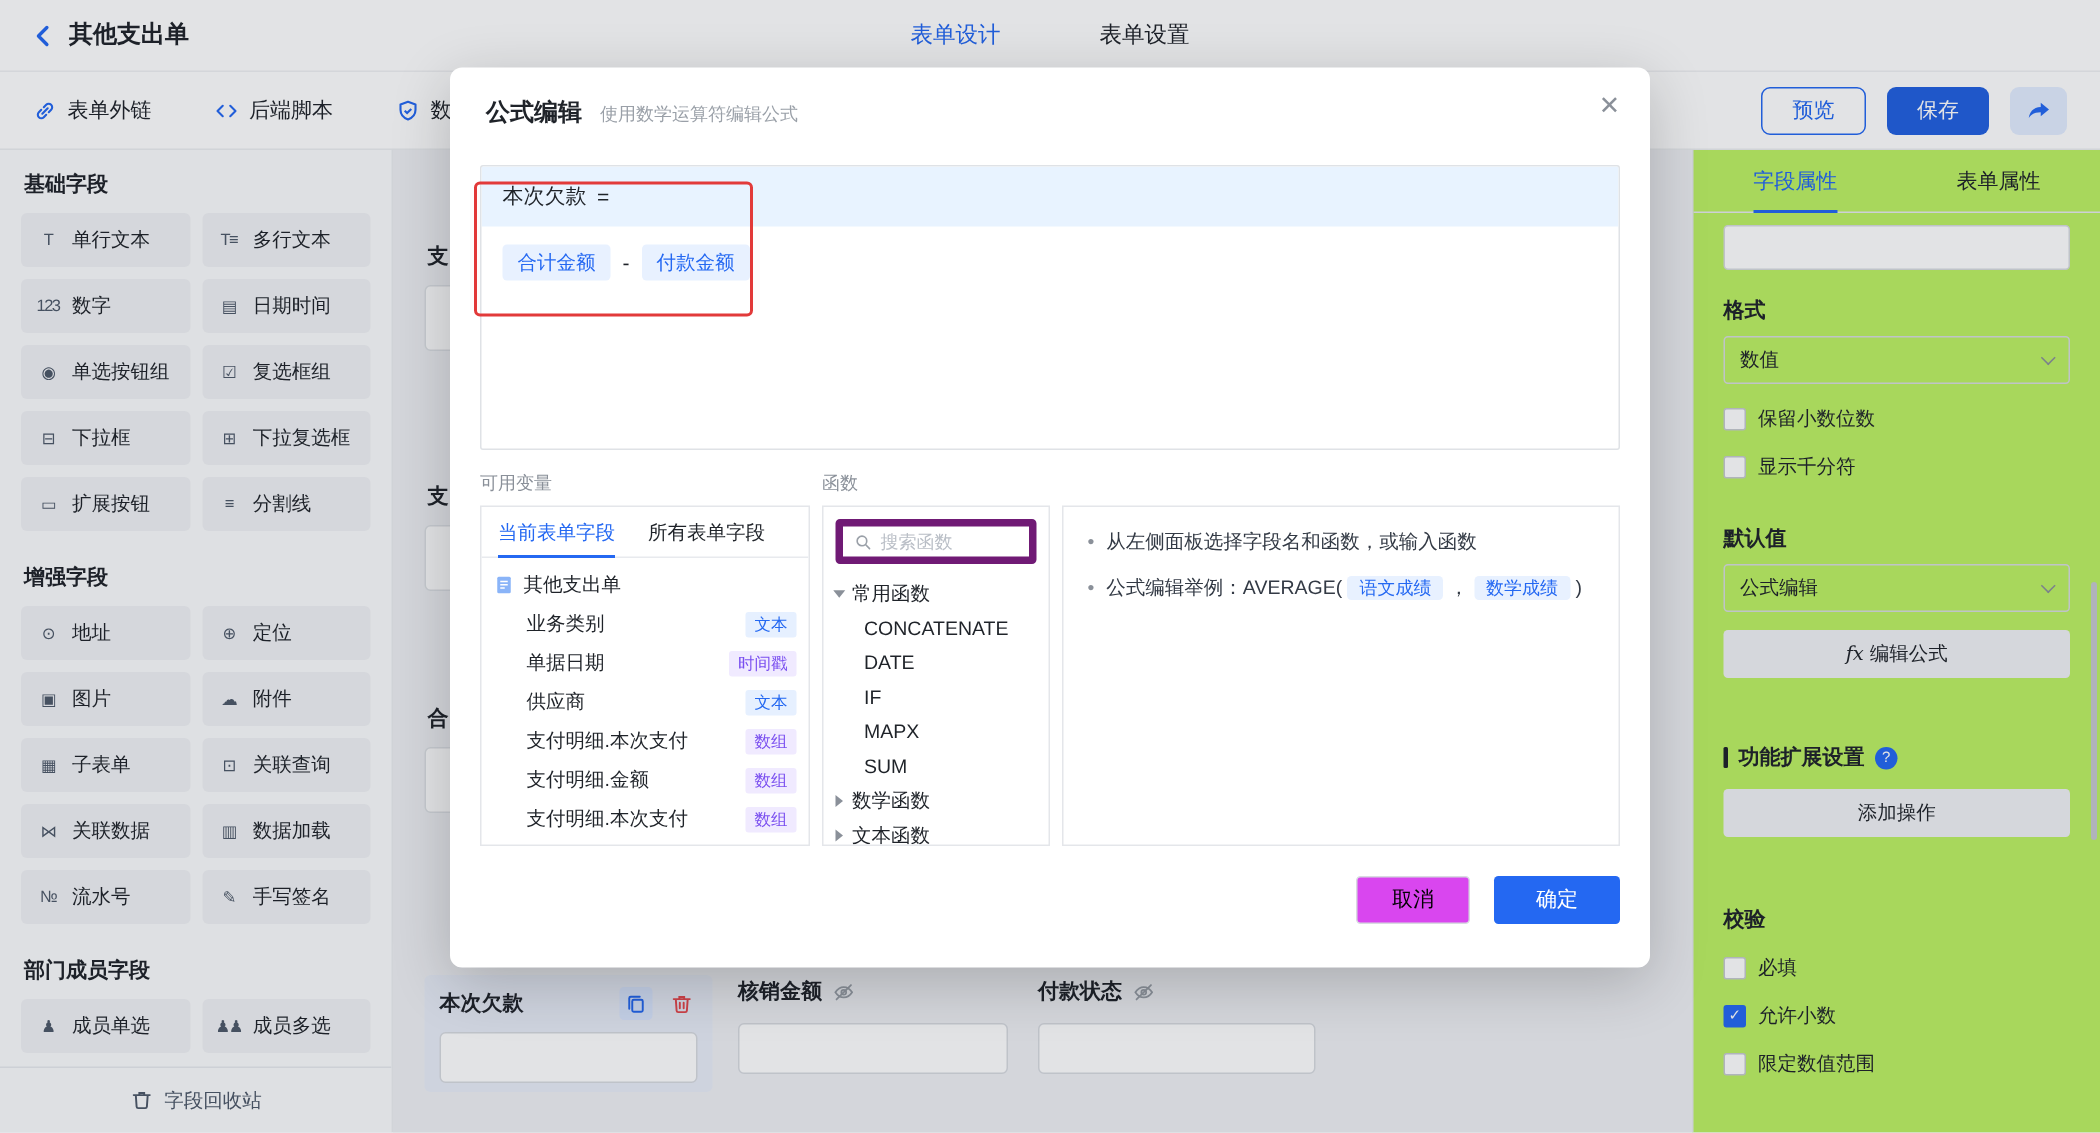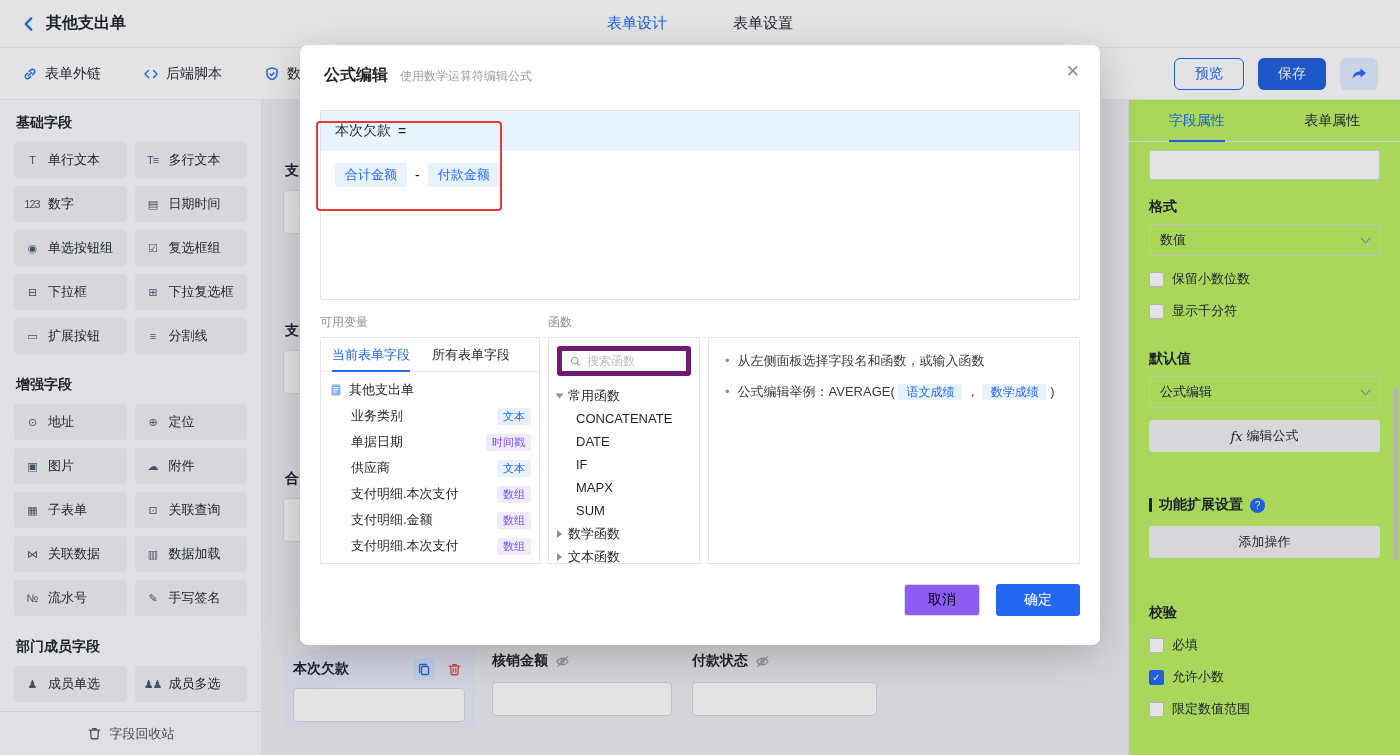--- a/index.html
+++ b/index.html
@@ -141,21 +141,21 @@
   .f-tree{font-size:13px;padding:0 8px;overflow:hidden}
   .f-group{display:flex;align-items:center;gap:6px;height:23px;cursor:pointer}
   .f-item{height:23px;line-height:23px;padding-left:19px;cursor:pointer}
   .tri{width:0;height:0;border-top:4px solid transparent;border-bottom:4px solid transparent;
     border-left:5px solid var(--gray);flex:none}
   .tri.down{transform:rotate(90deg)}
   .tips{flex:1;border:1px solid var(--border);padding:12px 16px;font-size:13px;color:#333a45}
   .tip{display:flex;gap:8px;margin-bottom:9px;line-height:1.7;align-items:baseline}
   .tip .bullet{color:var(--gray)}
   .m-footer{display:flex;justify-content:flex-end;gap:16px;margin:20px 20px 0}
-  .btn-cancel{width:76px;height:32px;border:1px solid var(--input-border);background:#8b5cf6;
+  .btn-cancel{width:76px;height:32px;border:1px solid var(--input-border);background:#d946ef;
     border-radius:3px;font-size:14px;cursor:pointer;font-family:inherit}
   .btn-confirm{width:84px;height:32px;border:none;background:var(--blue);color:#fff;
     border-radius:3px;font-size:14px;cursor:pointer;font-family:inherit}
 </style>
 </head>
 <body>
 
 <header class="topbar">
   <span class="back-btn">
     <svg width="18" height="18" viewBox="0 0 16 16" fill="none">

